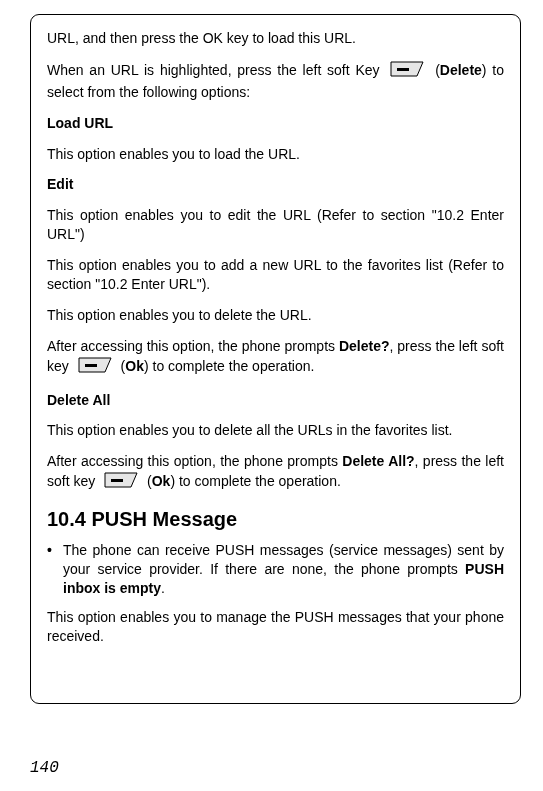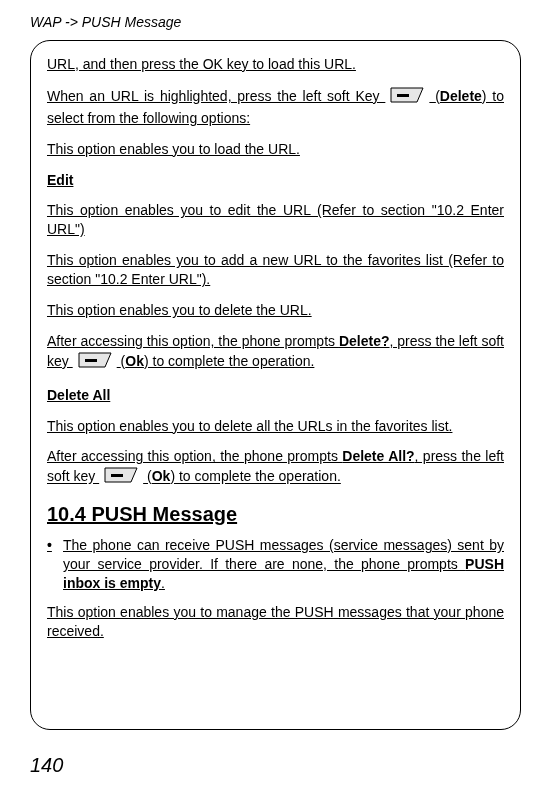--- a/index.html
+++ b/index.html
@@ -18,26 +18,25 @@
     padding: 14px 22px 18px 30px;
     position: relative;
   }
   .running-head {
     font-style: italic;
     font-size: 14px;
     margin-bottom: 10px;
   }
   .frame {
     border: 1px solid #000;
-    border-radius: 20px;
+    border-radius: 9px;
     padding: 14px 16px 22px 16px;
     height: 690px;
     box-sizing: border-box;
     overflow: hidden;
-    text-decoration: underline;
   }
   .body-text {
     font-size: 14px;
     line-height: 1.35;
     text-align: justify;
   }
   .para {
     margin: 0 0 12px 0;
   }
   .bold {
@@ -66,45 +65,46 @@
     font-weight: bold;
   }
   .bullet-text {
     flex: 1;
   }
   .pagenum {
     position: absolute;
     left: 30px;
     bottom: 14px;
     font-style: italic;
-    font-size: 20px;
+    font-size: 16px;
+    font-family: Liberation Mono, monospace;
   }
 </style>
 </head>
 <body>
 
 <div class="page">
 
-  <div class="running-head">WAP -&gt; PUSH Message</div>
 
   <div class="frame">
 
     <p class="para body-text">URL, and then press the OK key to load this URL.</p>
 
     <p class="para body-text">
       <span>When an URL is highlighted, press the left soft Key </span>
       <span class="softkey-icon">
         <svg width="36" height="18" viewBox="0 0 36 18">
           <polygon points="2,2 34,2 28,16 2,16" fill="#e6e6e6" stroke="#000" stroke-width="1"></polygon>
           <rect x="8" y="8" width="12" height="3" fill="#000"></rect>
         </svg>
       </span>
       <span> (</span><span class="bold">Delete</span><span>) to select from the following options:</span>
     </p>
 
+    <p class="para body-text bold">Load URL</p>
     <p class="para body-text">This option enables you to load the URL.</p>
 
     <p class="para body-text bold">Edit</p>
     <p class="para body-text">This option enables you to edit the URL (Refer to section "10.2 Enter URL")</p>
 
     <p class="para body-text">This option enables you to add a new URL to the favorites list (Refer to section "10.2 Enter URL").</p>
 
     <p class="para body-text">This option enables you to delete the URL.</p>
 
     <p class="para body-text">

